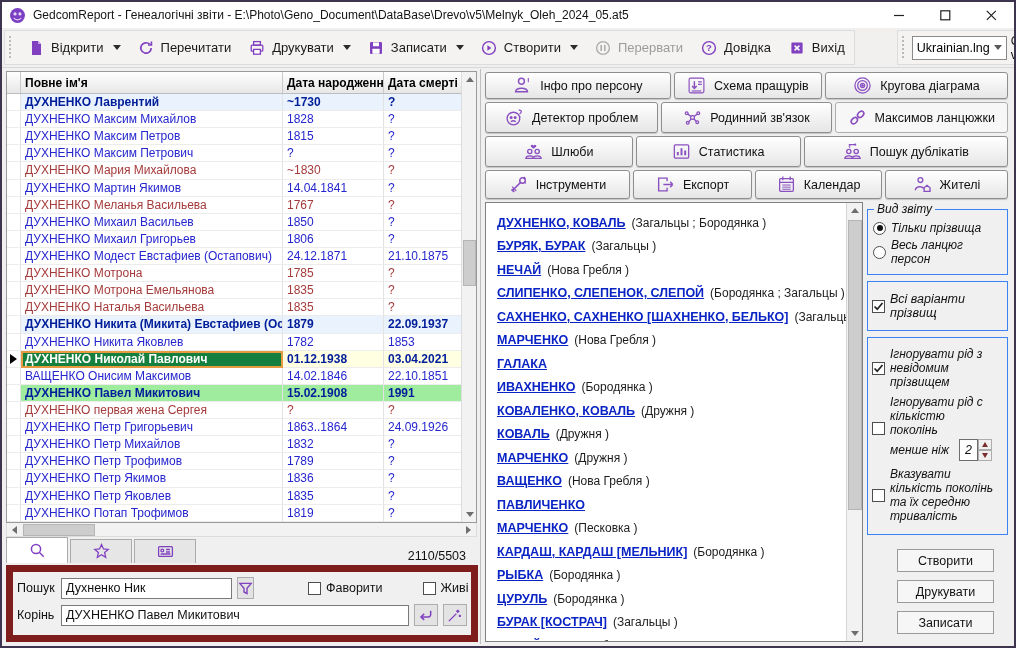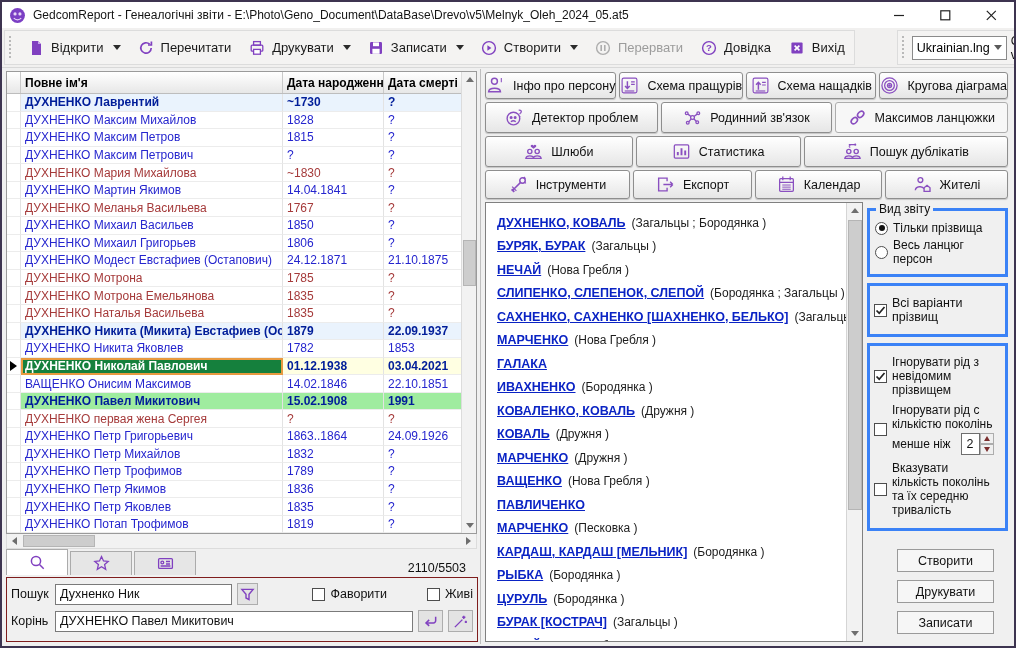--- a/index.html
+++ b/index.html
@@ -80,21 +80,21 @@
 
   
   .tabbar{ height:26px; display:flex; align-items:flex-end; background:#F0F0F0; padding-left:2px; }
   .ltab{ width:62px; height:24px; display:flex; align-items:center; justify-content:center; background:#E6E6E6;
          border:1px solid #ABABAB; border-bottom:none; margin-right:2px; }
   .ltab.active{ background:#FFFFFF; height:26px; }
   .ltab svg{ width:17px; height:17px; }
   .counter{ margin-left:auto; font-size:12.5px; color:#111; padding-right:14px; }
 
   
-  .search-panel{ margin:2px; border:1px solid #7f1d1d; background:#F0F0F0; padding:5px 4px 4px 4px; flex:1; }
+  .search-panel{ margin:2px; border:7px solid #7f1d1d; background:#F0F0F0; padding:5px 4px 4px 4px; flex:1; }
   .srow{ display:flex; align-items:center; margin-bottom:5px; }
   .slabel{ width:44px; font-size:12.5px; color:#111; flex:0 0 auto; }
   .search-panel input{ height:21px; border:1px solid #7A7A7A; font-family:inherit; font-size:12.5px; padding:0 4px; background:#FFF; color:#111; }
   .inp-search{ width:212px; }
   .inp-root{ width:362px; }
   .icon-btn{ width:25px; height:22px; margin-left:5px; background:#E3E3E3; border:1px solid #ADADAD; display:flex; align-items:center; justify-content:center; }
   .icon-btn svg{ width:15px; height:15px; }
   .cb-wrap{ display:flex; align-items:center; gap:5px; font-size:12.5px; color:#111; }
   .cb{ width:13px; height:13px; background:#FFF; border:1px solid #4D4D4D; display:flex; align-items:center; justify-content:center; flex:0 0 auto; }
   .cb svg{ width:11px; height:11px; display:none; }
@@ -114,21 +114,21 @@
   .content-row{ flex:1; display:flex; min-height:0; }
   .chain-list{ flex:1; background:#FFF; border:1px solid #808080; position:relative; overflow:hidden; }
   .chain-items{ position:absolute; top:0; left:0; right:16px; bottom:0; padding-top:8px; overflow:hidden; }
   .chain-item{ height:23.5px; display:flex; align-items:center; padding-left:11px; white-space:nowrap; overflow:hidden; }
   .chain-link{ font-size:12.5px; font-weight:bold; color:#0A23C4; text-decoration:underline; }
   .chain-place{ font-size:12px; color:#1C1C1C; margin-left:6px;text-align:right; }
   .list-sb{ border-left:1px solid #D5D5D5; width:16px; }
   .list-thumb{ top:17px; height:290px; left:1px; width:14px; }
 
   .sidebar{ width:141px; flex:0 0 auto; margin-left:4px; display:flex; flex-direction:column; font-size:12px; color:#111; }
-  .fs{ border:3px solid #3b82f6; padding:3px 4px 5px 4px; margin-bottom:6px; }
+  .fs{ border:1px solid #3b82f6; padding:3px 4px 5px 4px; margin-bottom:6px;font-style:italic; }
   .fs legend{ font-size:12px; padding:0 3px; margin-left:2px; }
   .radio-wrap{ display:flex; align-items:center; gap:5px; margin:2px 0 3px 1px; }
   .radio{ width:13px; height:13px; border:1px solid #4D4D4D; border-radius:50%; background:#FFF; display:flex; align-items:center; justify-content:center; flex:0 0 auto; }
   .radio .dot{ width:6px; height:6px; border-radius:50%; background:#111; display:none; }
   .radio.checked .dot{ display:block; }
   .cb-block{ display:flex; align-items:center; gap:5px; margin:6px 0; }
   .cb-block .cb-text{ line-height:14px; width:104px; }
   .fs-variants{ padding:10px 4px; }
   .spin-row{ display:flex; align-items:center; gap:10px; margin-top:2px; }
   .spinner{ display:flex; height:22px; }
@@ -533,29 +533,20 @@
         </button>
         <button class="pbtn" style="flex:1.05">
           <svg viewBox="0 0 18 18" fill="none" stroke="#8A4FC0" stroke-width="1.4">
               <rect x="2" y="2" width="14" height="14" rx="1.5" stroke-width="1.1"></rect>
               <path d="M7 5v7M4.8 9.5L7 11.8l2.2-2.3"></path>
               <path d="M10.5 5.5h3.5M10.5 8h3.5" stroke-width="1.1"></path>
               <path d="M4.5 14.2h9" stroke-width="1.1"></path>
             </svg>
           <span>Схема пращурів</span>
         </button>
-        <button class="pbtn" style="flex:1.35">
-          <svg viewBox="0 0 18 18" fill="none" stroke="#8A4FC0" stroke-width="1.4">
-              <rect x="2" y="2" width="14" height="14" rx="1.5" stroke-width="1.1"></rect>
-              <path d="M7 13V6M4.8 8.3L7 6l2.2 2.3"></path>
-              <path d="M10.5 6h3.5M10.5 8.5h3.5" stroke-width="1.1"></path>
-              <path d="M4.5 14.2h9" stroke-width="1.1"></path>
-            </svg>
-          <span>Схема нащадків</span>
-        </button>
         <button class="pbtn" style="flex:1.3">
           <svg viewBox="0 0 18 18" fill="none" stroke="#8A4FC0" stroke-width="1.2">
               <circle cx="9" cy="9" r="7.2"></circle>
               <circle cx="9" cy="9" r="4.6"></circle>
               <circle cx="9" cy="9" r="2"></circle>
               <circle cx="9" cy="9" r="0.7" fill="#8A4FC0"></circle>
             </svg>
           <span>Кругова діаграма</span>
         </button>
       </div>

